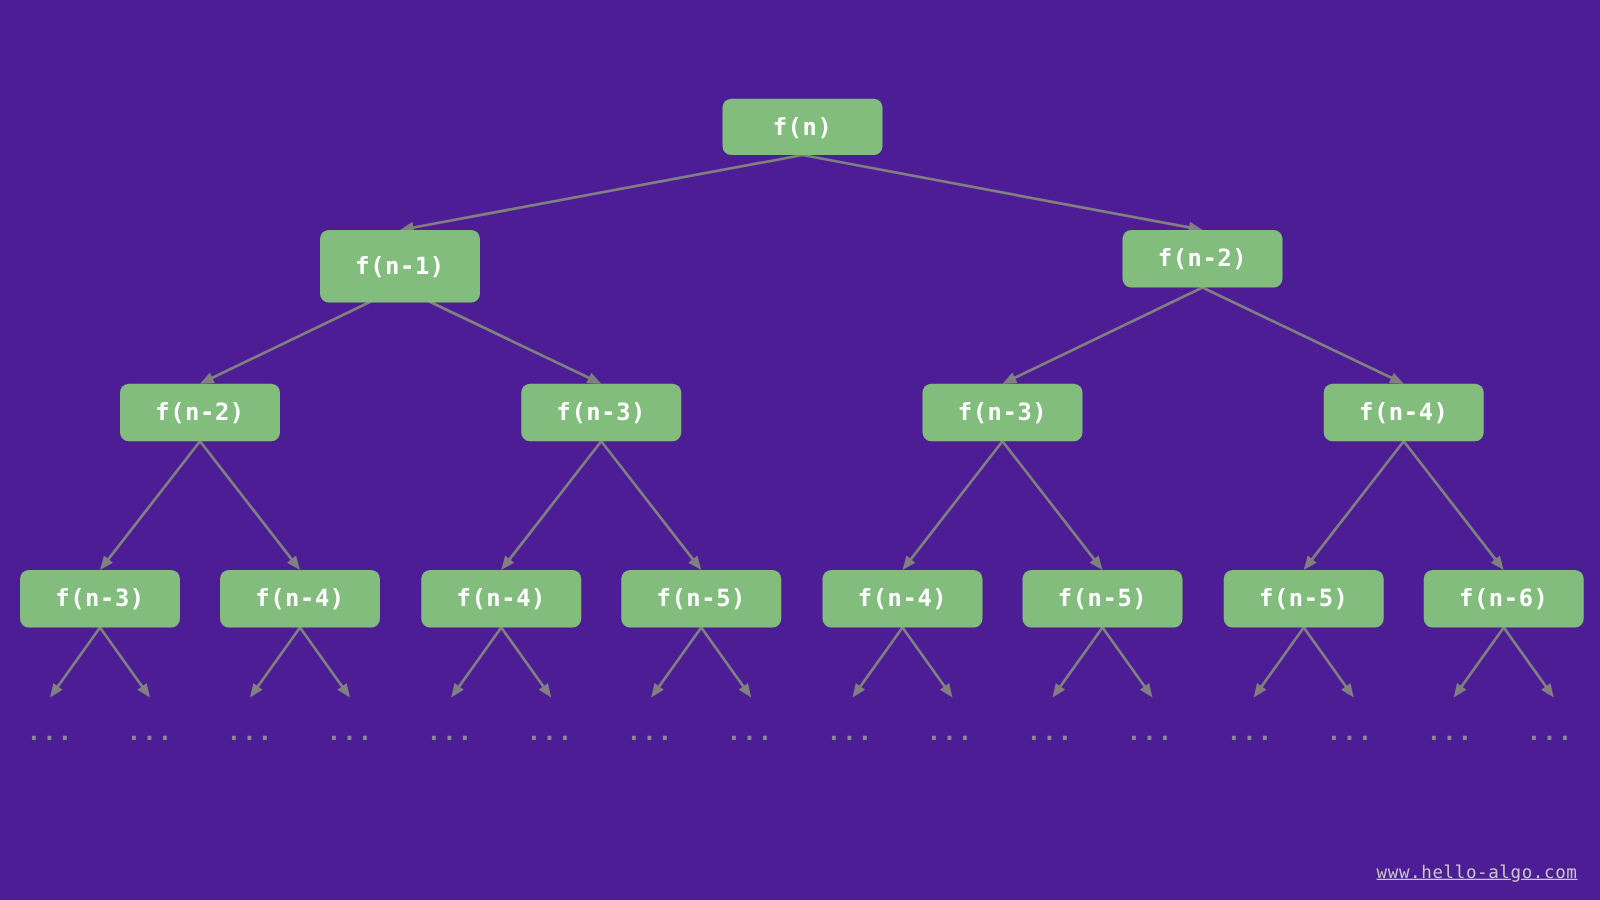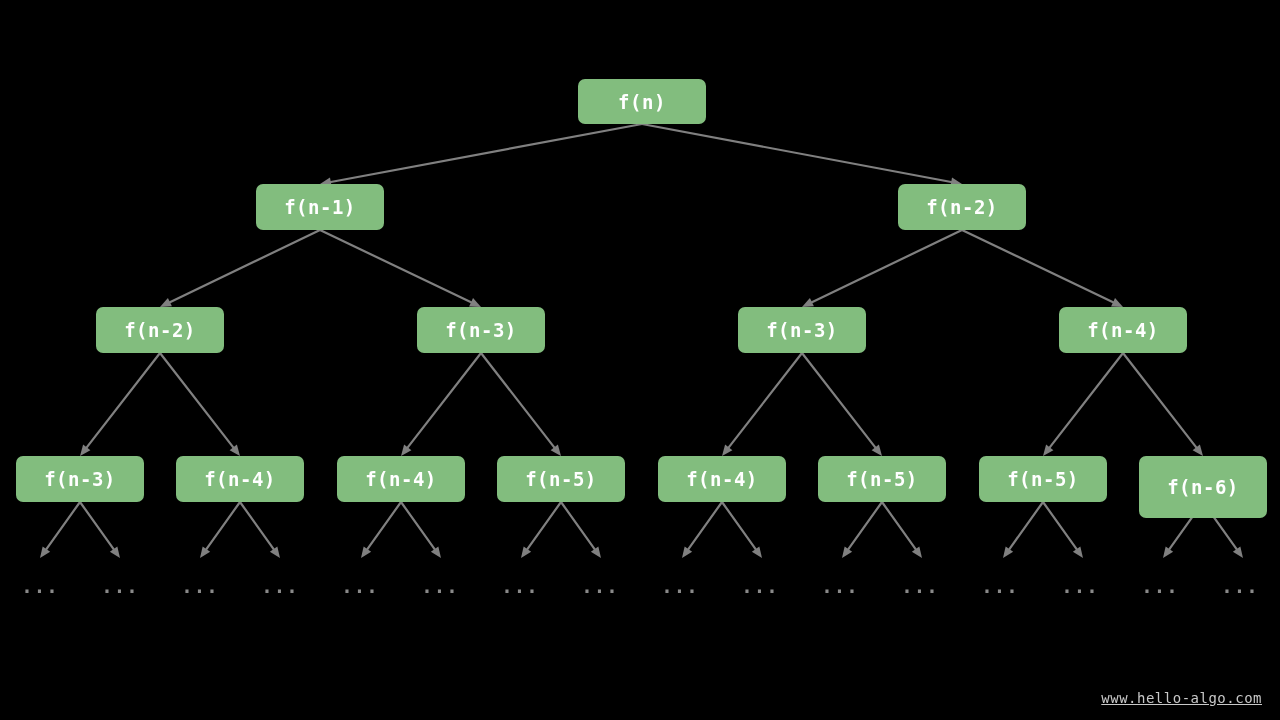--- a/index.html
+++ b/index.html
@@ -4,21 +4,21 @@
 <style>
   html, body {
     margin: 0;
     padding: 0;
     background: #ffffff;
   }
   #canvas {
     position: relative;
     width: 1280px;
     height: 720px;
-    background: #000000;
+    background: #4c1d95;
     overflow: hidden;
     font-family: "DejaVu Sans Mono", monospace;
   }
   #edges {
     position: absolute;
     left: 0;
     top: 0;
     width: 1280px;
     height: 720px;
   }
@@ -124,34 +124,34 @@
       <line x1="1043" y1="502" x2="1076.60637986909" y2="549.0489318167259" stroke="#808080" stroke-width="2.2" stroke-linecap="round"></line>
       <polygon points="1083,558 1072.863205901539,551.7226275078337 1080.349553836641,546.3752361256181" fill="#808080"></polygon>
       <line x1="1203" y1="502" x2="1169.39362013091" y2="549.0489318167259" stroke="#808080" stroke-width="2.2" stroke-linecap="round"></line>
       <polygon points="1163,558 1165.650446163359,546.3752361256181 1173.136794098461,551.7226275078337" fill="#808080"></polygon>
       <line x1="1203" y1="502" x2="1236.60637986909" y2="549.0489318167259" stroke="#808080" stroke-width="2.2" stroke-linecap="round"></line>
       <polygon points="1243,558 1232.863205901539,551.7226275078337 1240.349553836641,546.3752361256181" fill="#808080"></polygon>
     </svg>
 
   <div id="nodes-layer">
       <div class="node" style="left: 578px; top: 79px; width: 128px; height: 45px; background: rgb(130, 189, 126); color: rgb(255, 255, 255);">f(n)</div>
-      <div class="node" style="left: 256px; top: 184px; width: 128px; height: 46px; background: rgb(130, 189, 126); color: rgb(255, 255, 255);">f(n-1)</div>
+      <div class="node" style="left: 256px; top: 184px; width: 128px; height: 58px; background: rgb(130, 189, 126); color: rgb(255, 255, 255);">f(n-1)</div>
       <div class="node" style="left: 898px; top: 184px; width: 128px; height: 46px; background: rgb(130, 189, 126); color: rgb(255, 255, 255);">f(n-2)</div>
       <div class="node" style="left: 96px; top: 307px; width: 128px; height: 46px; background: rgb(130, 189, 126); color: rgb(255, 255, 255);">f(n-2)</div>
       <div class="node" style="left: 417px; top: 307px; width: 128px; height: 46px; background: rgb(130, 189, 126); color: rgb(255, 255, 255);">f(n-3)</div>
       <div class="node" style="left: 738px; top: 307px; width: 128px; height: 46px; background: rgb(130, 189, 126); color: rgb(255, 255, 255);">f(n-3)</div>
       <div class="node" style="left: 1059px; top: 307px; width: 128px; height: 46px; background: rgb(130, 189, 126); color: rgb(255, 255, 255);">f(n-4)</div>
       <div class="node" style="left: 16px; top: 456px; width: 128px; height: 46px; background: rgb(130, 189, 126); color: rgb(255, 255, 255);">f(n-3)</div>
       <div class="node" style="left: 176px; top: 456px; width: 128px; height: 46px; background: rgb(130, 189, 126); color: rgb(255, 255, 255);">f(n-4)</div>
       <div class="node" style="left: 337px; top: 456px; width: 128px; height: 46px; background: rgb(130, 189, 126); color: rgb(255, 255, 255);">f(n-4)</div>
       <div class="node" style="left: 497px; top: 456px; width: 128px; height: 46px; background: rgb(130, 189, 126); color: rgb(255, 255, 255);">f(n-5)</div>
       <div class="node" style="left: 658px; top: 456px; width: 128px; height: 46px; background: rgb(130, 189, 126); color: rgb(255, 255, 255);">f(n-4)</div>
       <div class="node" style="left: 818px; top: 456px; width: 128px; height: 46px; background: rgb(130, 189, 126); color: rgb(255, 255, 255);">f(n-5)</div>
       <div class="node" style="left: 979px; top: 456px; width: 128px; height: 46px; background: rgb(130, 189, 126); color: rgb(255, 255, 255);">f(n-5)</div>
-      <div class="node" style="left: 1139px; top: 456px; width: 128px; height: 62px; background: rgb(130, 189, 126); color: rgb(255, 255, 255);">f(n-6)</div>
+      <div class="node" style="left: 1139px; top: 456px; width: 128px; height: 46px; background: rgb(130, 189, 126); color: rgb(255, 255, 255);">f(n-6)</div>
     </div>
 
   <div id="ellipsis-layer">
       <div class="ellipsis" style="left: 40px; top: 586px; color: rgb(138, 138, 138);">...</div>
       <div class="ellipsis" style="left: 120px; top: 586px; color: rgb(138, 138, 138);">...</div>
       <div class="ellipsis" style="left: 200px; top: 586px; color: rgb(138, 138, 138);">...</div>
       <div class="ellipsis" style="left: 280px; top: 586px; color: rgb(138, 138, 138);">...</div>
       <div class="ellipsis" style="left: 360px; top: 586px; color: rgb(138, 138, 138);">...</div>
       <div class="ellipsis" style="left: 440px; top: 586px; color: rgb(138, 138, 138);">...</div>
       <div class="ellipsis" style="left: 520px; top: 586px; color: rgb(138, 138, 138);">...</div>

